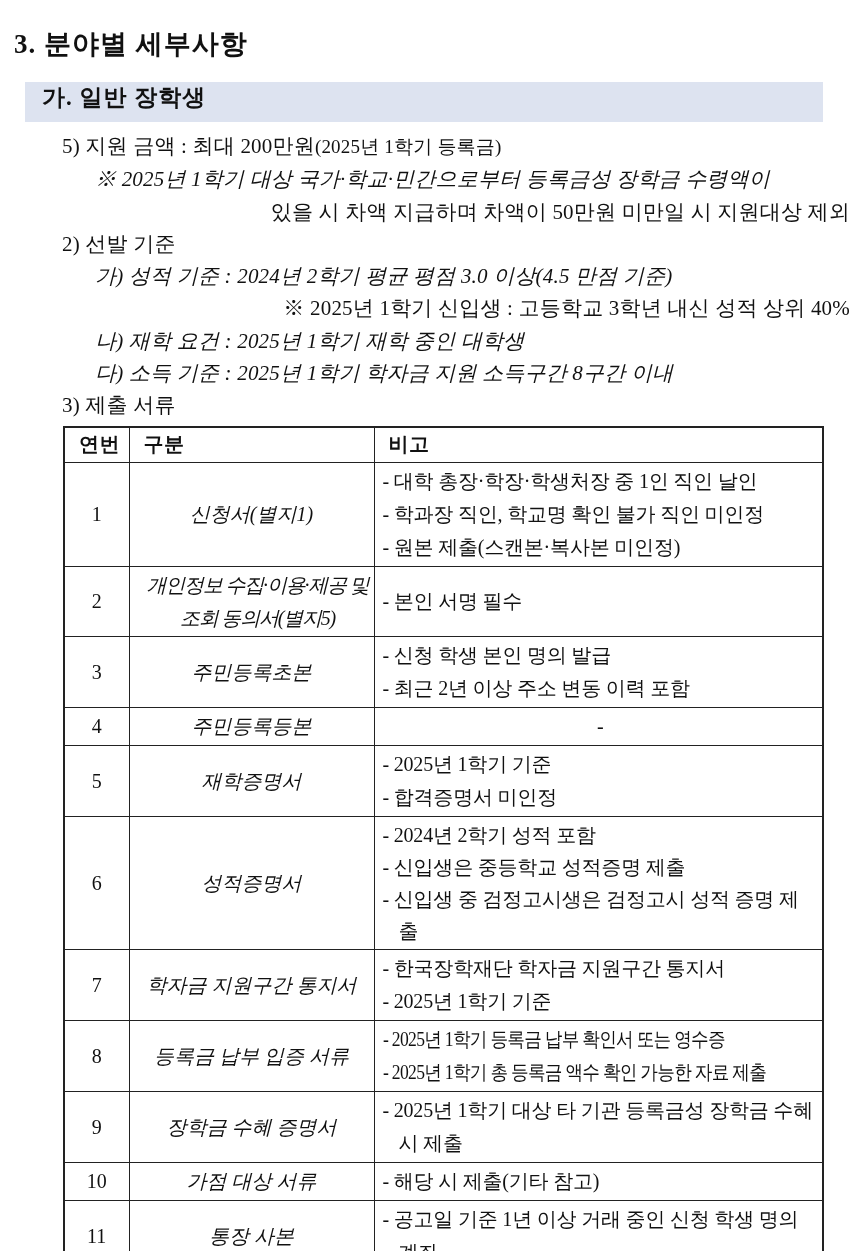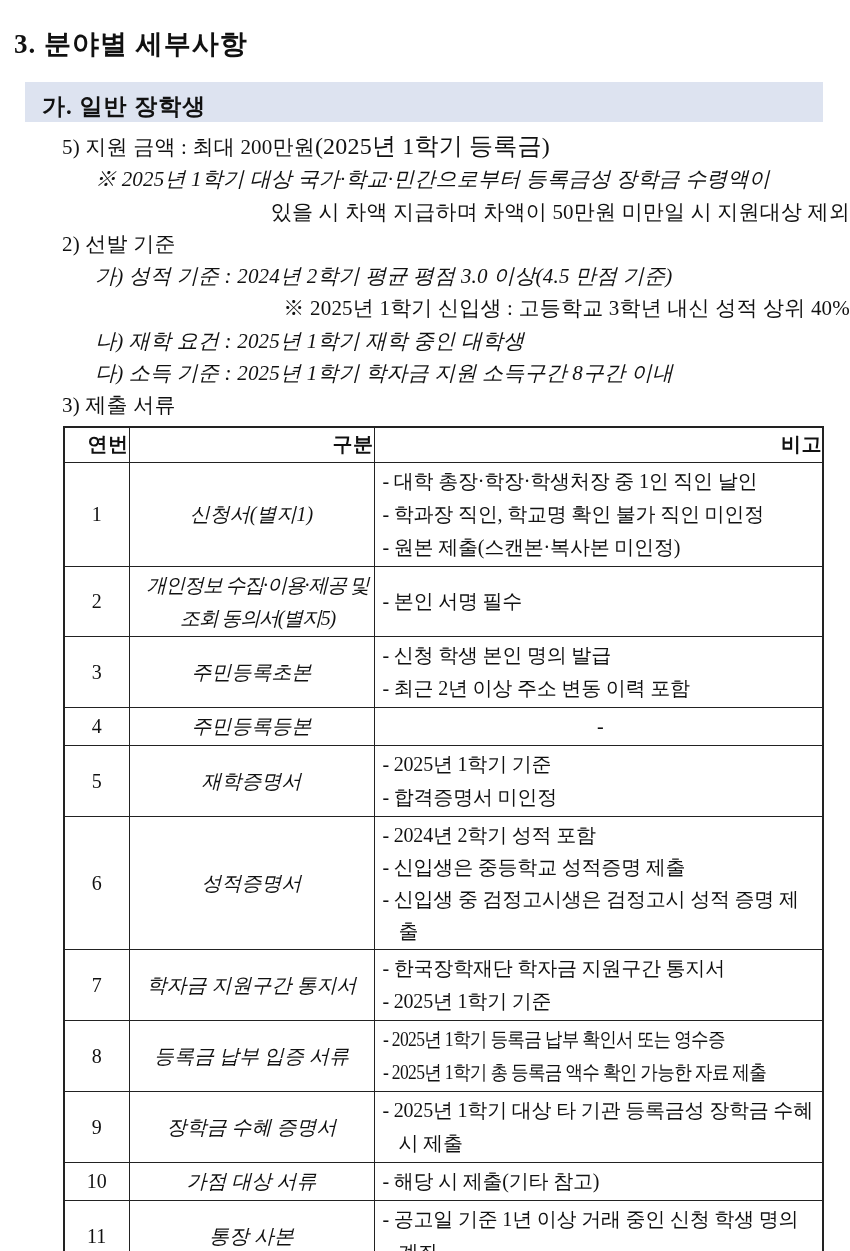--- a/index.html
+++ b/index.html
@@ -21,39 +21,39 @@
     font-weight: bold;
     line-height: 36px;
     letter-spacing: 1px;
   }
   .section-bar {
     margin: 20px 2px 0 25px;
     width: 798px;
     height: 40px;
     background: #dde3f0;
     display: flex;
-    align-items: flex-end;
+    align-items: flex-start;
   }
   .section-bar span {
     font-size: 23px;
     font-weight: bold;
     margin-left: 17px;
     letter-spacing: 1px;
   }
   .list {
     margin-top: 8px;
   }
   .line {
     font-size: 21px;
     line-height: 32.3px;
     white-space: nowrap;
     letter-spacing: 0.2px;
   }
   .line .small {
-    font-size: 24px;
+    font-size: 19px;
   }
   .indent-1 { padding-left: 62px; }
   .indent-2 { padding-left: 95px; font-style: italic; }
   .indent-3 { padding-left: 72px; text-align: right; }
 
   table.doc-table {
     margin: 4px 0 0 63px;
     border-collapse: collapse;
     table-layout: fixed;
     width: 759px;
@@ -64,22 +64,23 @@
     font-size: 20px;
     vertical-align: middle;
     padding: 0;
   }
   .doc-table col.c-no  { width: 65px; }
   .doc-table col.c-cat { width: 245px; }
   .doc-table col.c-rem { width: 449px; }
   .doc-table thead tr { height: 36px; }
   .doc-table th {
     font-weight: bold;
-    text-align: right;
+    text-align: left;
     letter-spacing: 0.5px;
+    padding-left: 14px;
   }
   .doc-table td.no {
     text-align: center;
   }
   .doc-table td.cat {
     text-align: center;
     line-height: 31px;
     padding: 0 4px;
     font-style: italic;
   }

